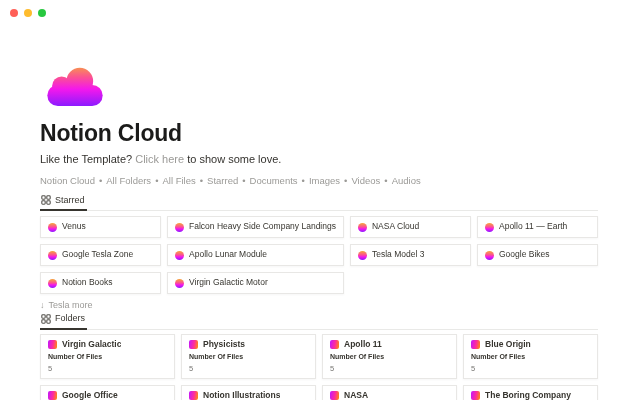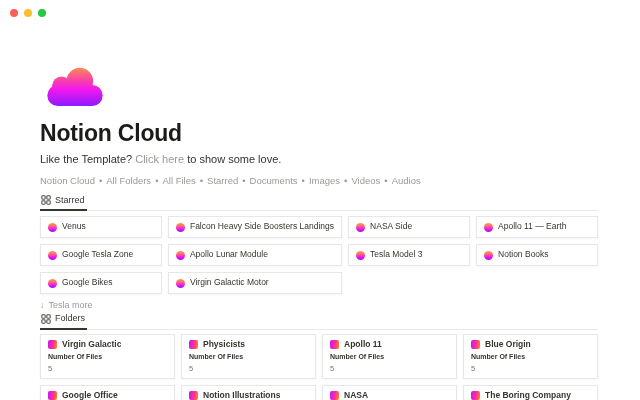--- a/index.html
+++ b/index.html
@@ -125,49 +125,49 @@
       </div>
     </div>
 
     <div class="grid">
       <div class="card s-card">
         <span class="dot-icon"></span>
         <span class="card-title">Venus</span>
       </div>
       <div class="card s-card">
         <span class="dot-icon"></span>
-        <span class="card-title">Falcon Heavy Side Boosters Landings</span>
-      </div>
-      <div class="card s-card">
-        <span class="dot-icon"></span>
-        <span class="card-title">NASA Side</span>
+        <span class="card-title">Falcon Heavy Side Company Landings</span>
+      </div>
+      <div class="card s-card">
+        <span class="dot-icon"></span>
+        <span class="card-title">NASA Cloud</span>
       </div>
       <div class="card s-card">
         <span class="dot-icon"></span>
         <span class="card-title">Apollo 11 — Earth</span>
       </div>
       <div class="card s-card">
         <span class="dot-icon"></span>
         <span class="card-title">Google Tesla Zone</span>
       </div>
       <div class="card s-card">
         <span class="dot-icon"></span>
         <span class="card-title">Apollo Lunar Module</span>
       </div>
       <div class="card s-card">
         <span class="dot-icon"></span>
         <span class="card-title">Tesla Model 3</span>
       </div>
       <div class="card s-card">
         <span class="dot-icon"></span>
+        <span class="card-title">Google Bikes</span>
+      </div>
+      <div class="card s-card">
+        <span class="dot-icon"></span>
         <span class="card-title">Notion Books</span>
-      </div>
-      <div class="card s-card">
-        <span class="dot-icon"></span>
-        <span class="card-title">Google Bikes</span>
       </div>
       <div class="card s-card">
         <span class="dot-icon"></span>
         <span class="card-title">Virgin Galactic Motor</span>
       </div>
     </div>
 
     <div class="load-more">
       <span>↓</span>
       <span>Tesla more</span>

